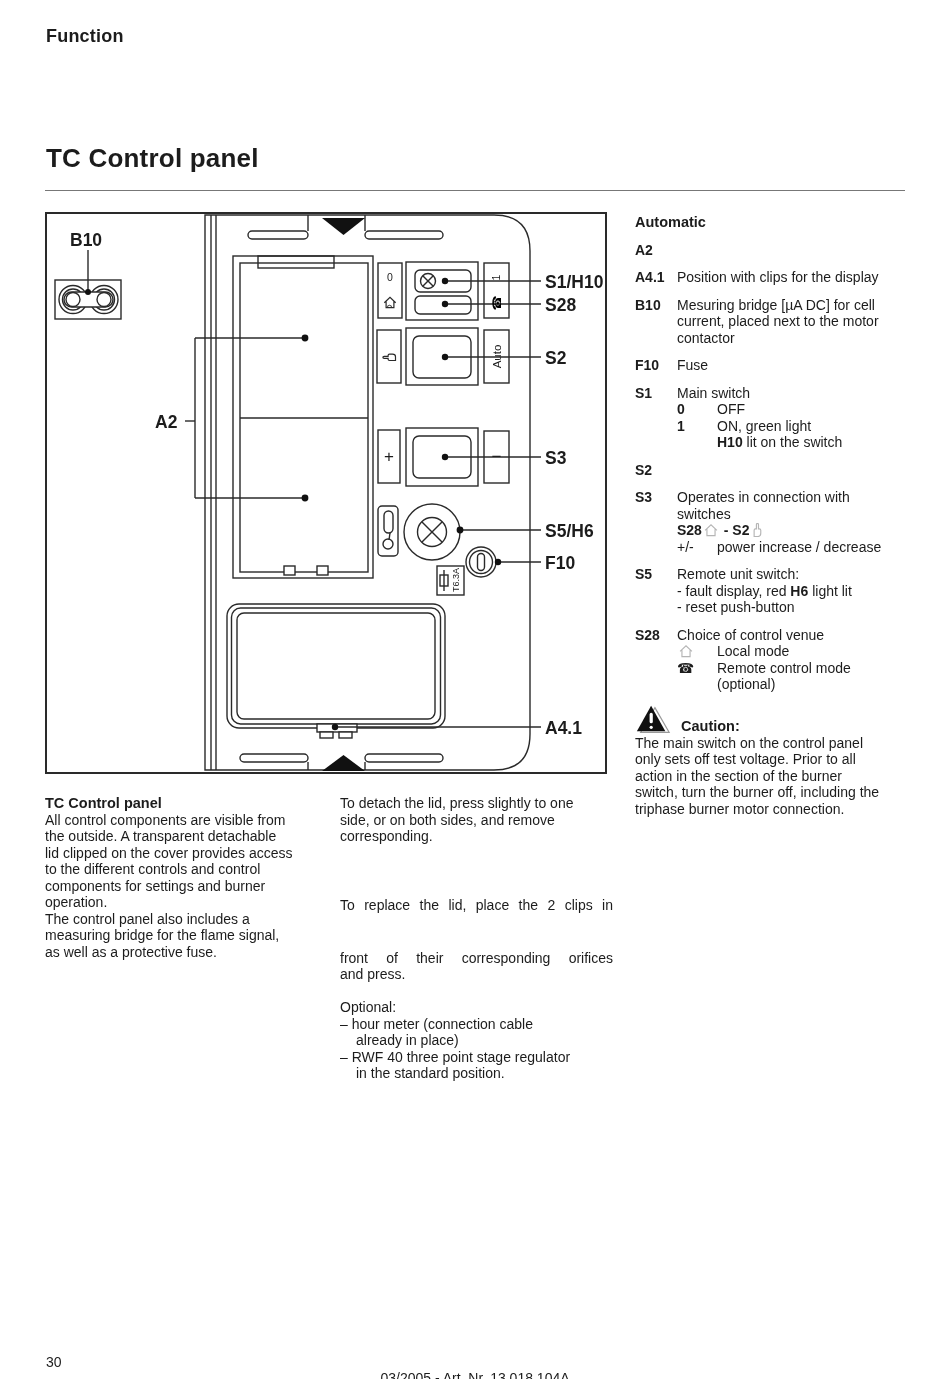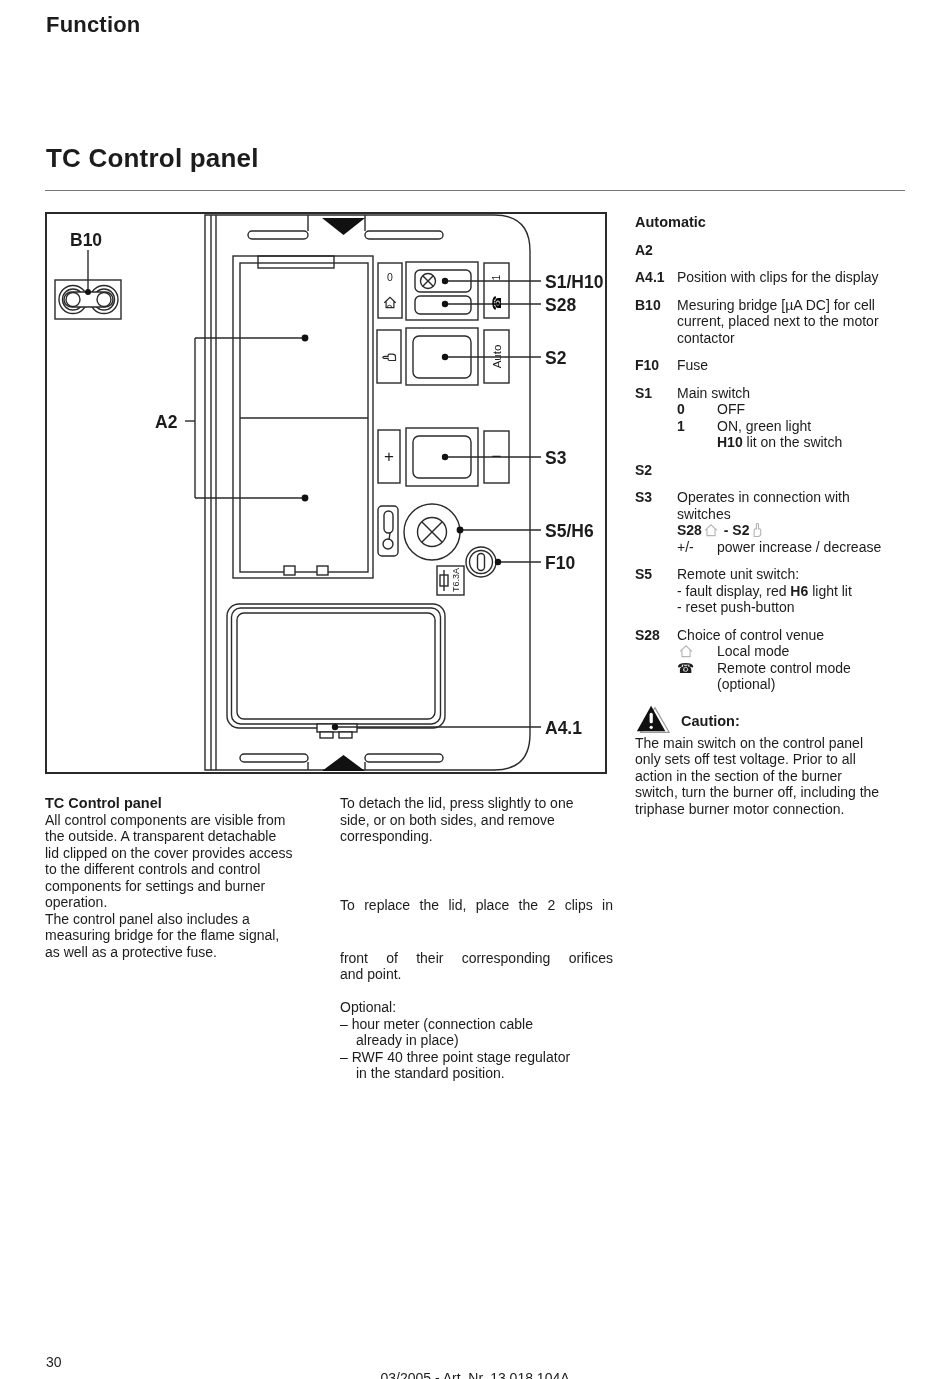--- a/index.html
+++ b/index.html
@@ -1,37 +1,37 @@
 <!DOCTYPE html>
 <html><head>
 <meta charset="utf-8">
 <style>
   html,body{margin:0;padding:0;background:#fff;}
   body{width:950px;height:1379px;position:relative;font-family:"Liberation Sans",sans-serif;color:#1c1c1c;}
   .abs{position:absolute;}
-  .h1{left:46px;top:12px;font-size:22px;font-weight:bold;letter-spacing:.2px;}
+  .h1{left:46px;top:26px;font-size:18px;font-weight:bold;letter-spacing:.2px;}
   .h2{left:46px;top:143px;font-size:26px;font-weight:bold;letter-spacing:.2px;}
   .rule{left:45px;top:190px;width:860px;height:0;border-top:1.5px solid #777;}
   .fig{left:45px;top:212px;}
   .col{font-size:14px;line-height:16.5px;}
   .leftcol{left:45px;top:795px;width:290px;}
   .midcol{left:340px;top:795px;width:273px;}
   .rightcol{left:635px;top:214px;width:288px;}
   .bold{font-weight:bold;}
   .ln{white-space:nowrap;}
   .colhead{font-weight:bold;font-size:14.5px;}
   .fnhead{font-weight:bold;font-size:14.5px;margin-bottom:11px;}
   .entry{display:flex;margin-bottom:11px;}
   .term{flex:0 0 42px;font-weight:bold;}
   .sub{display:flex;}
   .subkey{flex:0 0 40px;}
   .j{text-align:justify;text-align-last:justify;margin-top:36px;}
   .ind{padding-left:16px;}
   .pgap{height:16.5px;}
-  .caution-row{display:flex;align-items:flex-start;margin-top:8px;}
+  .caution-row{display:flex;align-items:flex-end;margin-top:8px;}
   .caution-head{font-weight:bold;font-size:14.5px;margin:9px 0 0 10px;}
   .cicon{flex:0 0 36px;}
   .ticon{display:inline-block;vertical-align:-2px;margin:0 2px;}
   .footer-num{left:46px;top:1354px;font-size:14px;}
   .footer-center{left:0;top:1354px;width:950px;text-align:center;font-size:14px;margin-top:16px;}
   svg text{font-family:"Liberation Sans",sans-serif;}
   .dlabel{font-weight:bold;font-size:17.5px;fill:#1c1c1c;}
   .dmark{font-size:10.5px;fill:#1c1c1c;}
 </style>
 </head>
@@ -306,21 +306,21 @@
   <div class="ln">as well as a protective fuse.</div>
 </div>
 
 <div class="abs midcol col">
   <div class="ln">To detach the lid, press slightly to one</div>
   <div class="ln">side, or on both sides, and remove</div>
   <div class="ln">corresponding.</div>
   <div class="pgap"></div>
   <div class="j">To replace the lid, place the 2 clips in</div>
   <div class="j">front of their corresponding orifices</div>
-  <div class="ln">and point.</div>
+  <div class="ln">and press.</div>
   <div class="pgap"></div>
   <div class="ln">Optional:</div>
   <div class="ln">– hour meter (connection cable</div>
   <div class="ln ind">already in place)</div>
   <div class="ln">– RWF 40 three point stage regulator</div>
   <div class="ln ind">in the standard position.</div>
 </div>
 
 <div class="abs footer-num">30</div>
 <div class="abs footer-center">03/2005 - Art. Nr. 13 018 104A</div>

